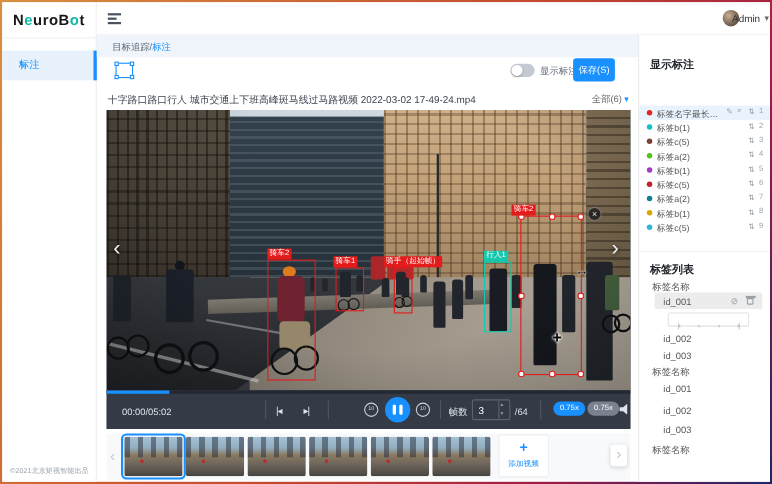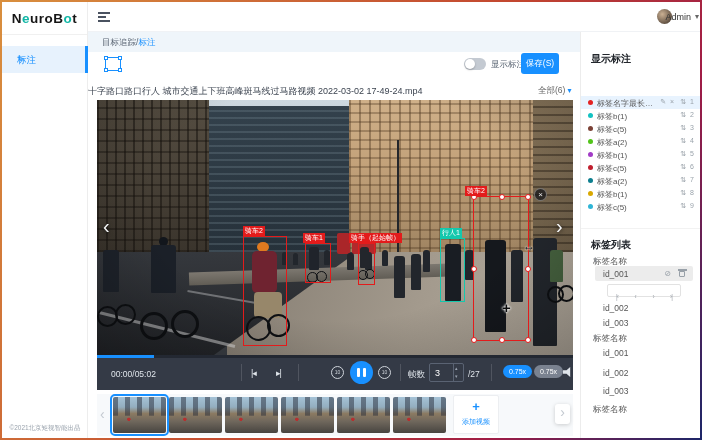--- a/index.html
+++ b/index.html
@@ -37,21 +37,21 @@
   .marquee{left:103px;top:55px;width:16px;height:14px;border:1px solid #1890ff;cursor:pointer}
   .marquee b{width:4px;height:4px;background:#fff;border:1px solid #1890ff}
   .d1{left:-2px;top:-2px}.d2{right:-2px;top:-2px}.d3{left:-2px;bottom:-2px}.d4{right:-2px;bottom:-2px}
   .showrow{left:462px;top:56px;width:110px;height:12px}
   .switch{left:0;top:0;width:22px;height:12px;border-radius:6px;background:#c4cad2;cursor:pointer}
   .knob{left:1px;top:1px;width:10px;height:10px;border-radius:50%;background:#fff;box-shadow:0 1px 2px rgba(0,0,0,.25)}
   .swlabel{left:27px;top:1px;font-size:8.5px;color:#5a6573;white-space:nowrap}
   .savebtn{left:519px;top:51px;width:38px;height:21px;background:#1890ff;border:none;border-radius:3px;
            color:#fff;font-size:8.5px;cursor:pointer;padding:0}
   
-  .vtitle{left:86px;top:83px;width:430px;font-size:9px;color:#3c4450;white-space:nowrap;overflow:hidden;text-overflow:ellipsis}
+  .vtitle{left:96px;top:83px;width:430px;font-size:9px;color:#3c4450;white-space:nowrap;overflow:hidden;text-overflow:ellipsis}
   .vfilter{left:536px;top:83px;font-size:8.5px;color:#666;cursor:pointer;white-space:nowrap}
   .vfilter span{position:static}
   .fcaret{color:#1890ff;font-size:8px;margin-left:2px}
   
   .player{left:95px;top:98px;width:476px;height:290px;background:#202327}
   .scene{left:0;top:0;width:476px;height:255px;overflow:hidden;background:#3a3e44}
   .vchev{top:116px;font-size:20px;color:#f4f6f8;text-shadow:0 1px 4px rgba(0,0,0,.7);cursor:pointer;line-height:20px}
   .vchev.l{left:6px}.vchev.r{left:459px}
   .bbox{border:1px solid #e31b1b}
   .bchip{color:#fff;font-size:7px;line-height:10px;padding:0 2px;white-space:nowrap}
@@ -276,21 +276,21 @@
       <span class="ring" style="left:281px">10</span>
       <i class="vdiv" style="left:303px"></i>
       <span class="flab">帧数</span>
       <span class="finput">
         <span class="fval">3</span>
         <span class="spin">
               <b>▴</b>
               <b>▾</b>
             </span>
       </span>
-      <span class="ftot">/27</span>
+      <span class="ftot">/64</span>
       <i class="vdiv" style="left:394px"></i>
       <span class="pill blue">0.75x</span>
       <span class="pill gray">0.75x</span>
       <span class="spk"></span>
     </div>
   </div>
 
   <div class="strip">
     <span class="schev l">‹</span>
     <div class="thumb sel" style="left:16px"></div>

